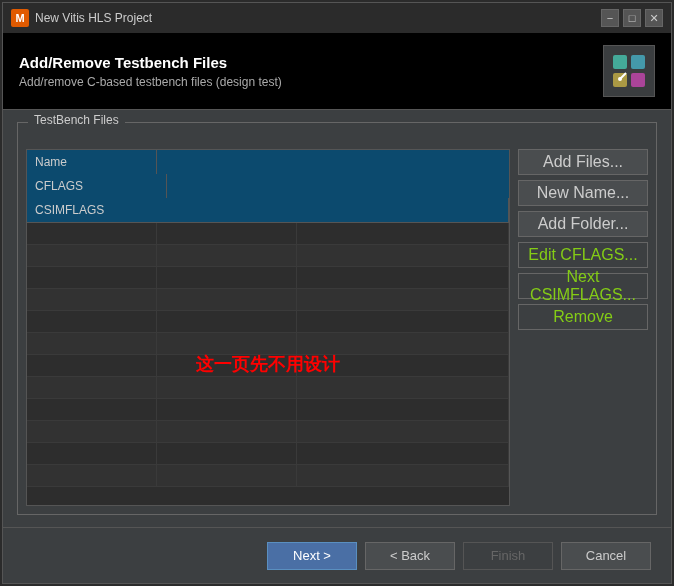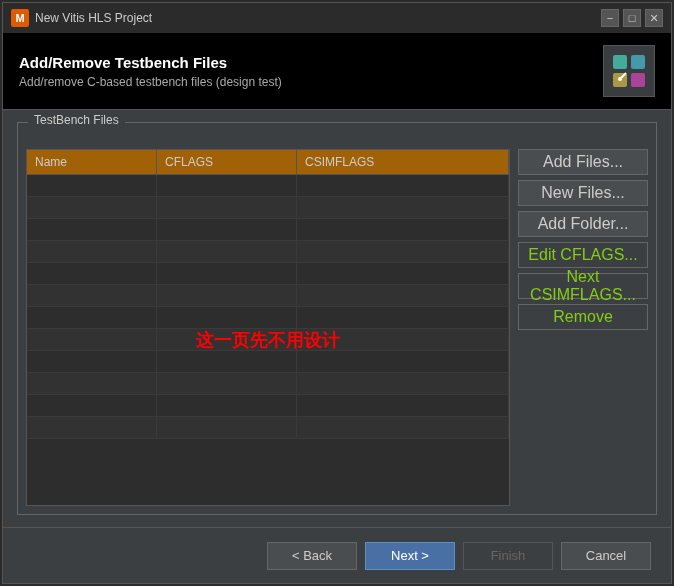--- a/index.html
+++ b/index.html
@@ -132,23 +132,24 @@
     .table-container {
       flex: 1;
       display: flex;
       flex-direction: column;
       overflow: hidden;
       border: 1px solid #555;
     }
 
     .table-header {
       display: flex;
-      background: #a16207;
+      background: #0c4a6e;
       border-bottom: 1px solid #555;
       flex-shrink: 0;
+      flex-direction: column;
     }
     .table-header-cell {
       padding: 5px 8px;
       font-size: 12px;
       color: #cccccc;
       border-right: 1px solid #555;
     }
     .col-name { width: 130px; }
     .col-cflags { width: 140px; }
     .col-csimflags { flex: 1; }
@@ -357,29 +358,29 @@
               <div class="table-cell col-name"></div>
               <div class="table-cell col-cflags"></div>
               <div class="table-cell col-csimflags"></div>
             </div>
             <span class="watermark-text">这一页先不用设计</span>
           </div>
         </div>
 
         <div class="side-buttons">
           <button class="side-btn">Add Files...</button>
-          <button class="side-btn">New Files...</button>
+          <button class="side-btn">New Name...</button>
           <button class="side-btn">Add Folder...</button>
           <button class="side-btn disabled" disabled="">Edit CFLAGS...</button>
           <button class="side-btn disabled" disabled="">Next CSIMFLAGS...</button>
           <button class="side-btn disabled" disabled="">Remove</button>
         </div>
       </div>
     </div>
   </div>
 
   <div class="footer">
+    <button class="footer-btn primary">Next &gt;</button>
     <button class="footer-btn normal">&lt; Back</button>
-    <button class="footer-btn primary">Next &gt;</button>
     <button class="footer-btn disabled-btn" disabled="">Finish</button>
     <button class="footer-btn normal">Cancel</button>
   </div>
 </div>
 
 </body></html>

